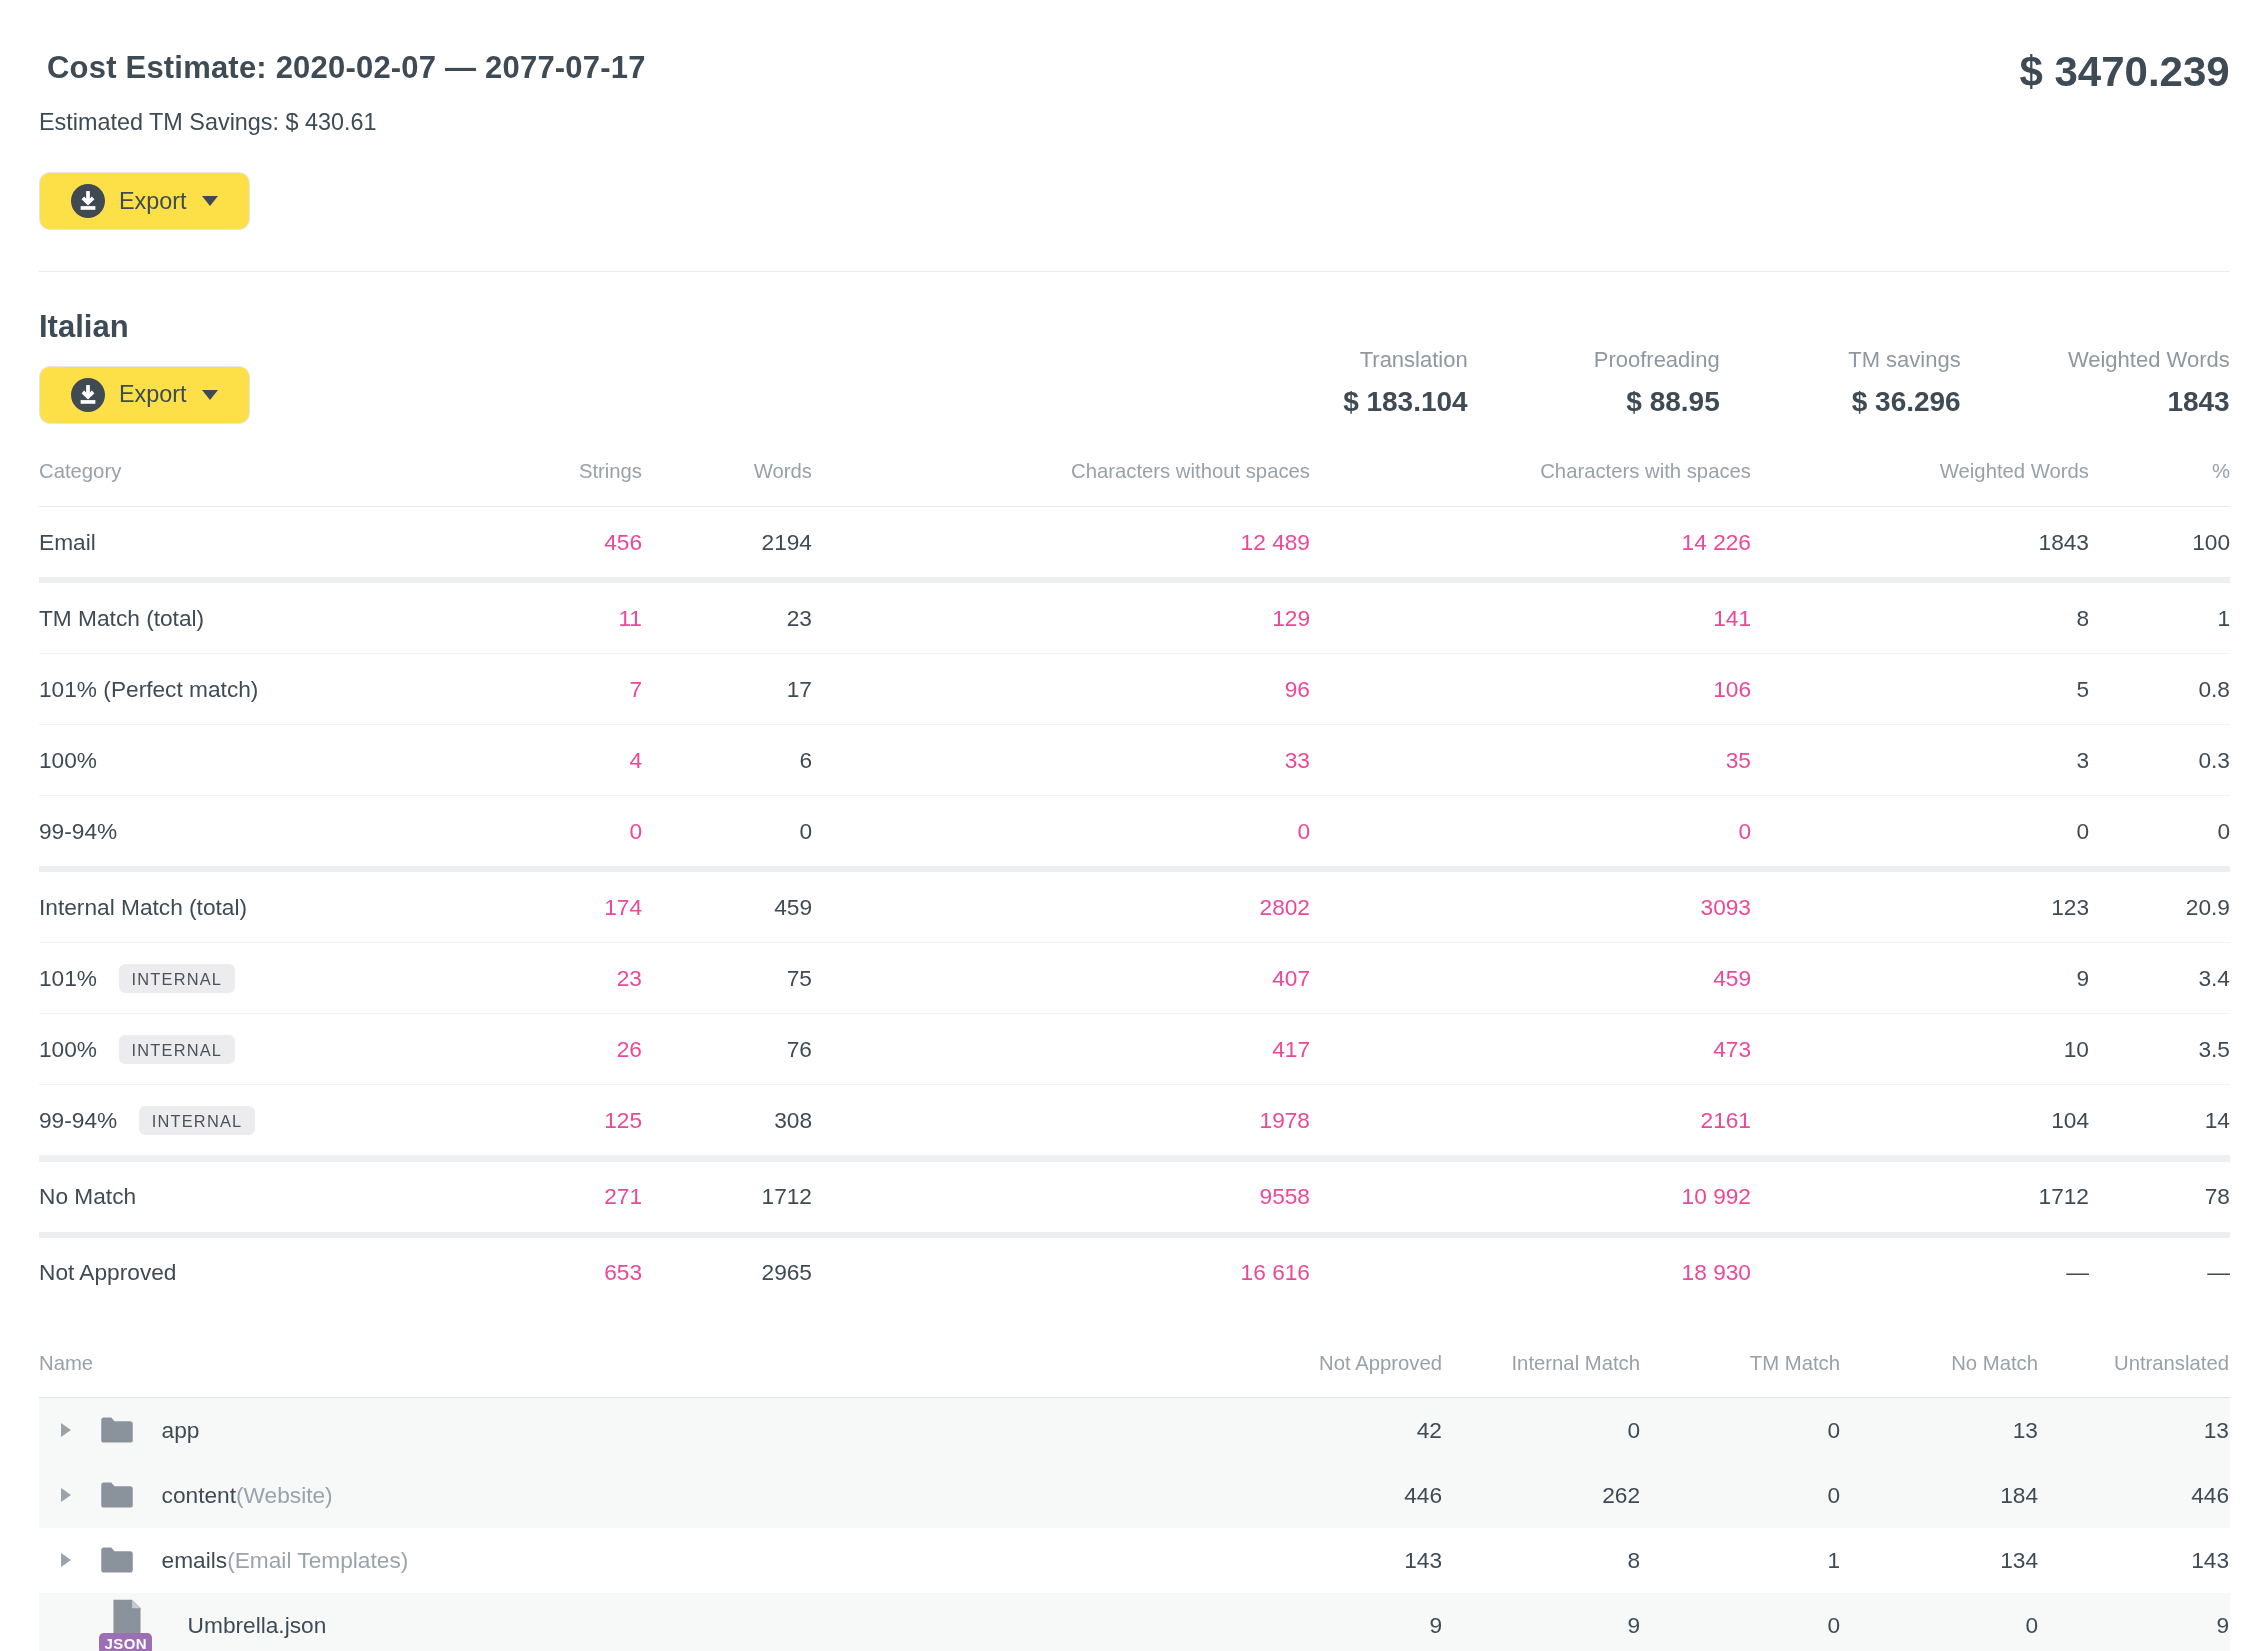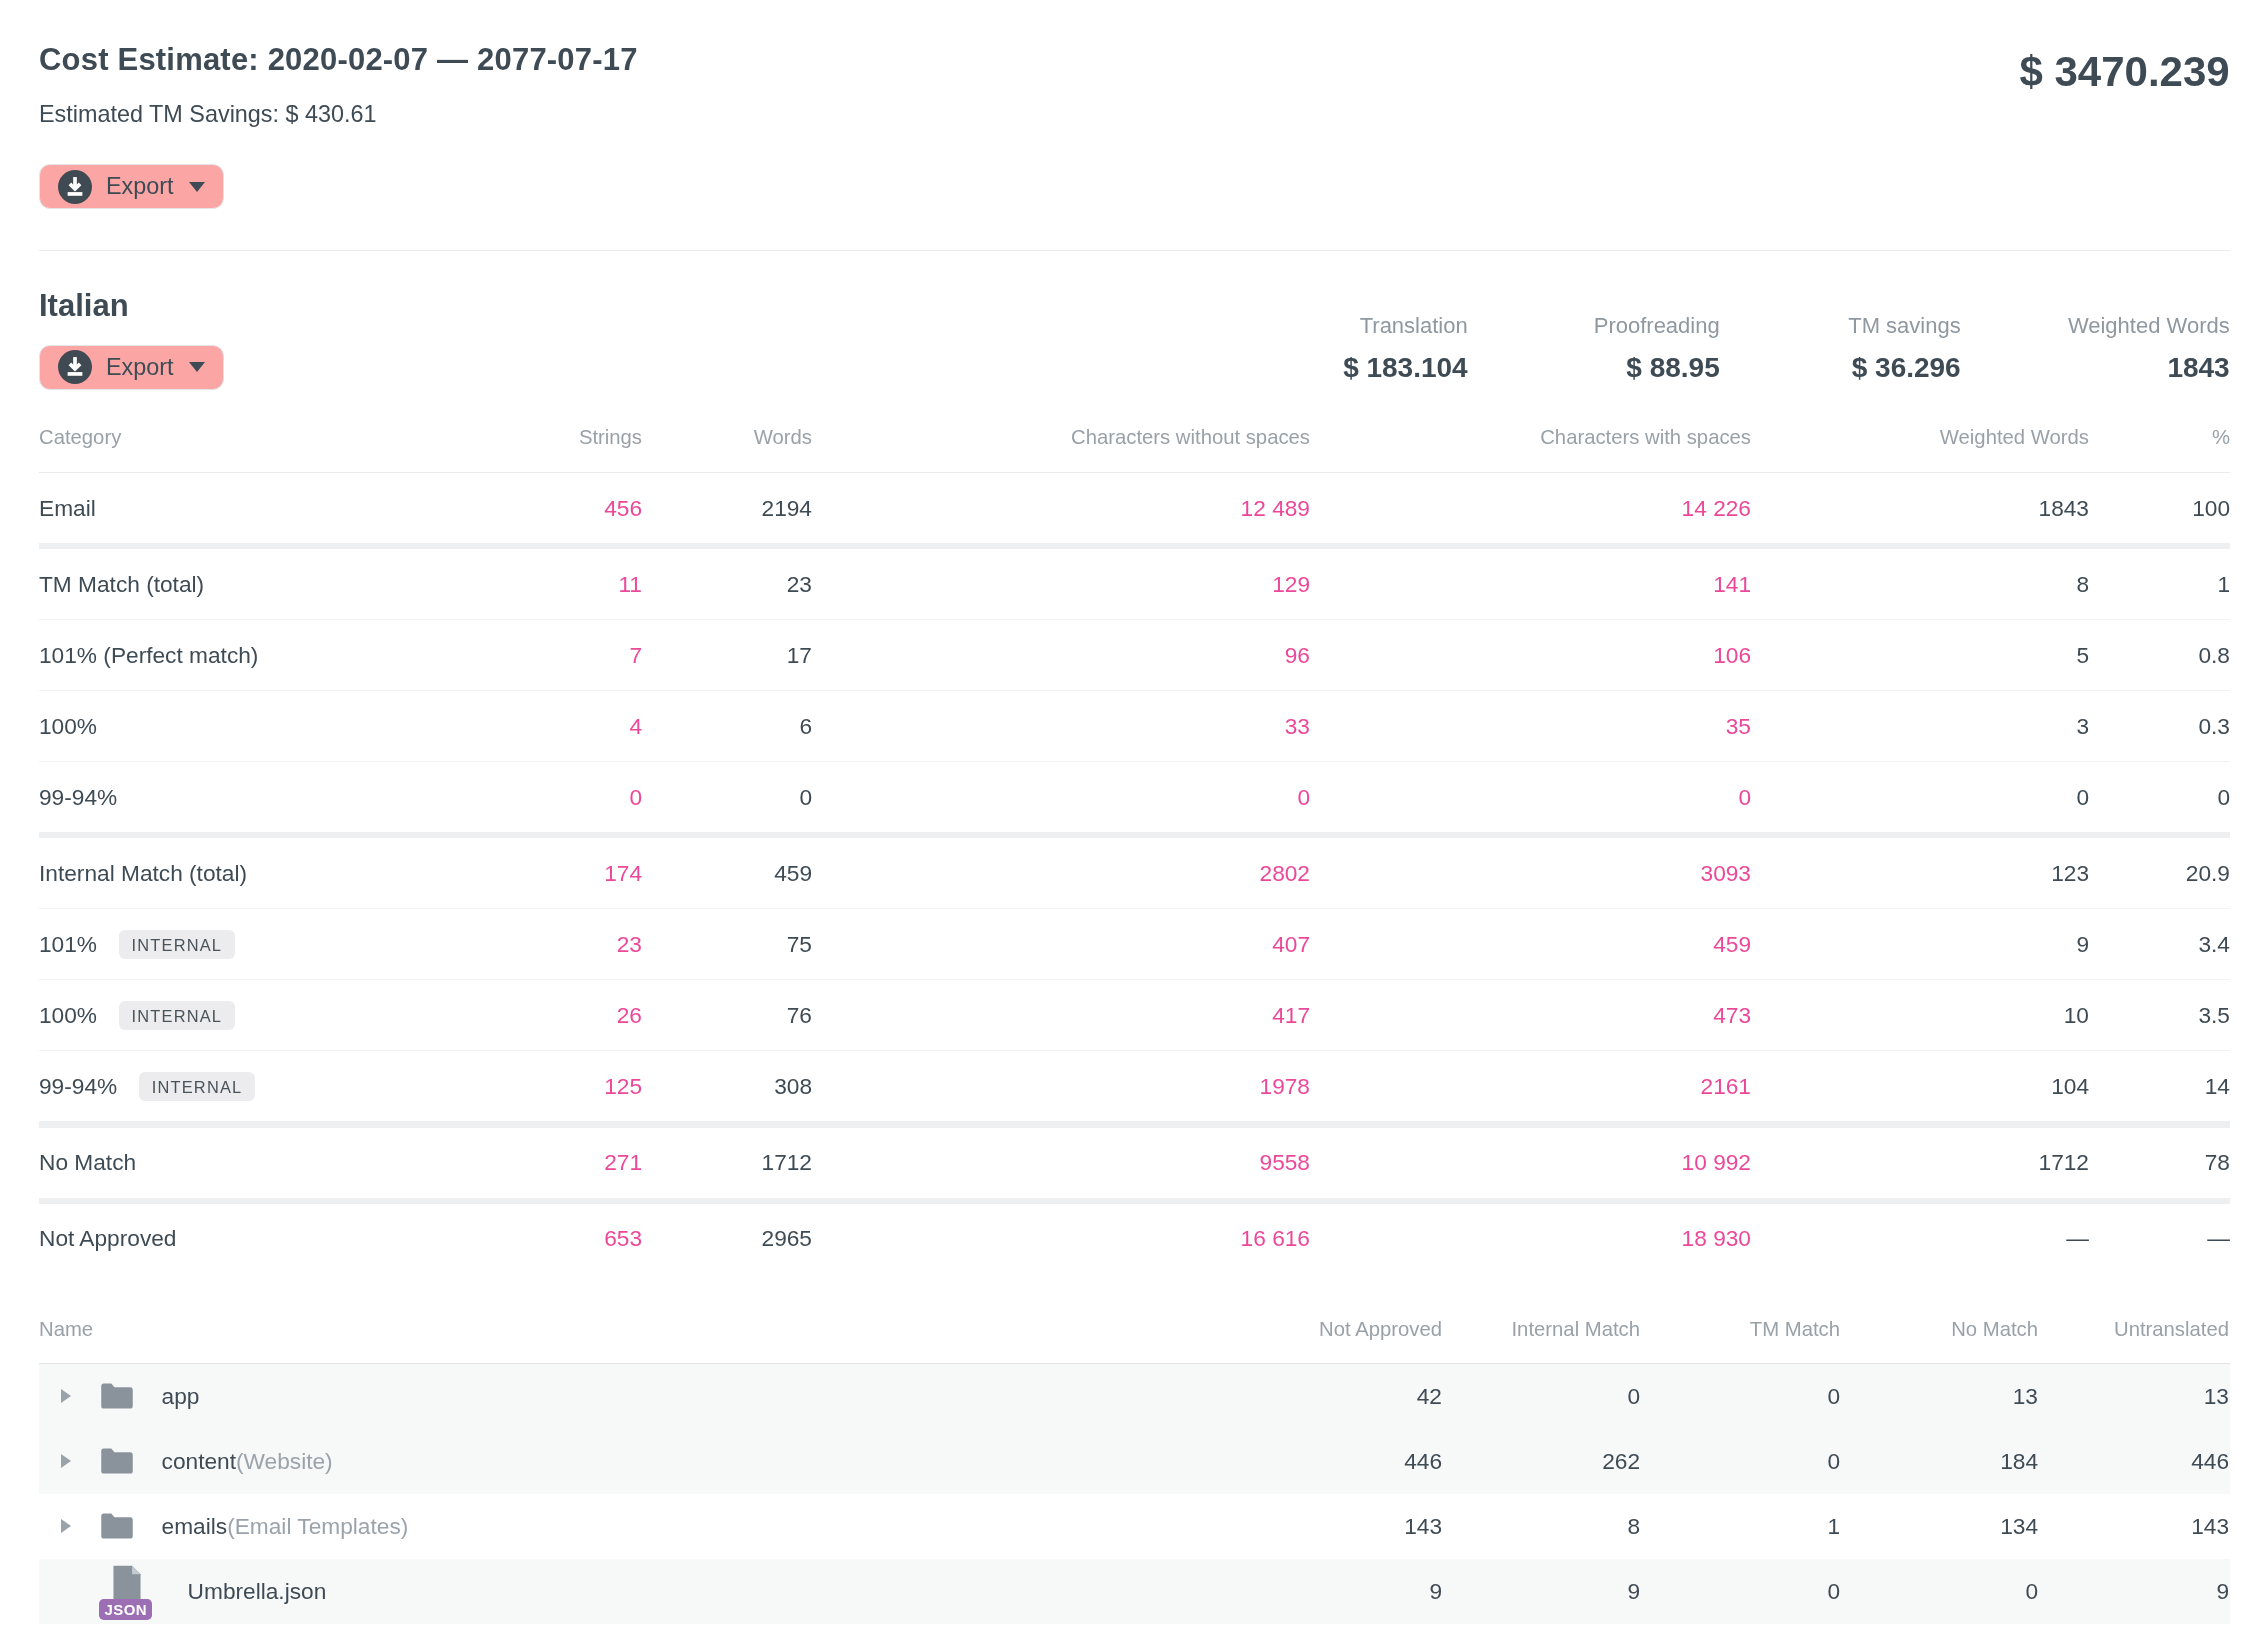--- a/index.html
+++ b/index.html
@@ -5,27 +5,27 @@
   html,body{margin:0;padding:0;background:#fff;}
   body{
     width:2250px;height:1652px;overflow:hidden;
     font-family:"Liberation Sans",sans-serif;color:#3e4b55;
     -webkit-font-smoothing:antialiased;
   }
   .page{padding:42px 20.3px 0 39px;}
 
   
   .top{display:flex;justify-content:space-between;align-items:flex-start;}
-  h1{font-size:31px;font-weight:700;margin:0;letter-spacing:0.2px;}
+  h1{font-size:31px;font-weight:700;margin:8px;letter-spacing:0.2px;}
   .grand-total{font-size:42px;font-weight:700;margin-top:6.2px;white-space:nowrap;}
   .subtitle{font-size:23.4px;margin-top:23.4px;}
   .export-btn{
     margin-top:36px;display:inline-flex;align-items:center;
-    background:#fca5a5;border:1.6px solid #e4e5e7;border-radius:11px;
-    height:45px;padding:0 18px;font-size:23.4px;font-weight:500;color:#3e4b55;
+    background:#fde047;border:1.6px solid #e4e5e7;border-radius:11px;
+    height:58px;padding:0 31px;font-size:23.4px;font-weight:500;color:#3e4b55;
     font-family:inherit;cursor:pointer;
   }
   .export-btn .dl{display:flex;margin-right:14px;}
   .caret-down{width:0;height:0;border-left:8.6px solid transparent;border-right:8.6px solid transparent;border-top:10.2px solid #3e4b55;margin-left:15.6px;}
   .divider{border:none;border-top:1.6px solid #eaebec;margin:41px 0 0;}
 
   
   .section-head{display:flex;justify-content:space-between;align-items:flex-end;margin-top:37px;}
   h2{font-size:31px;font-weight:700;margin:0;}
   .lang-left .export-btn{margin-top:20.3px;}

